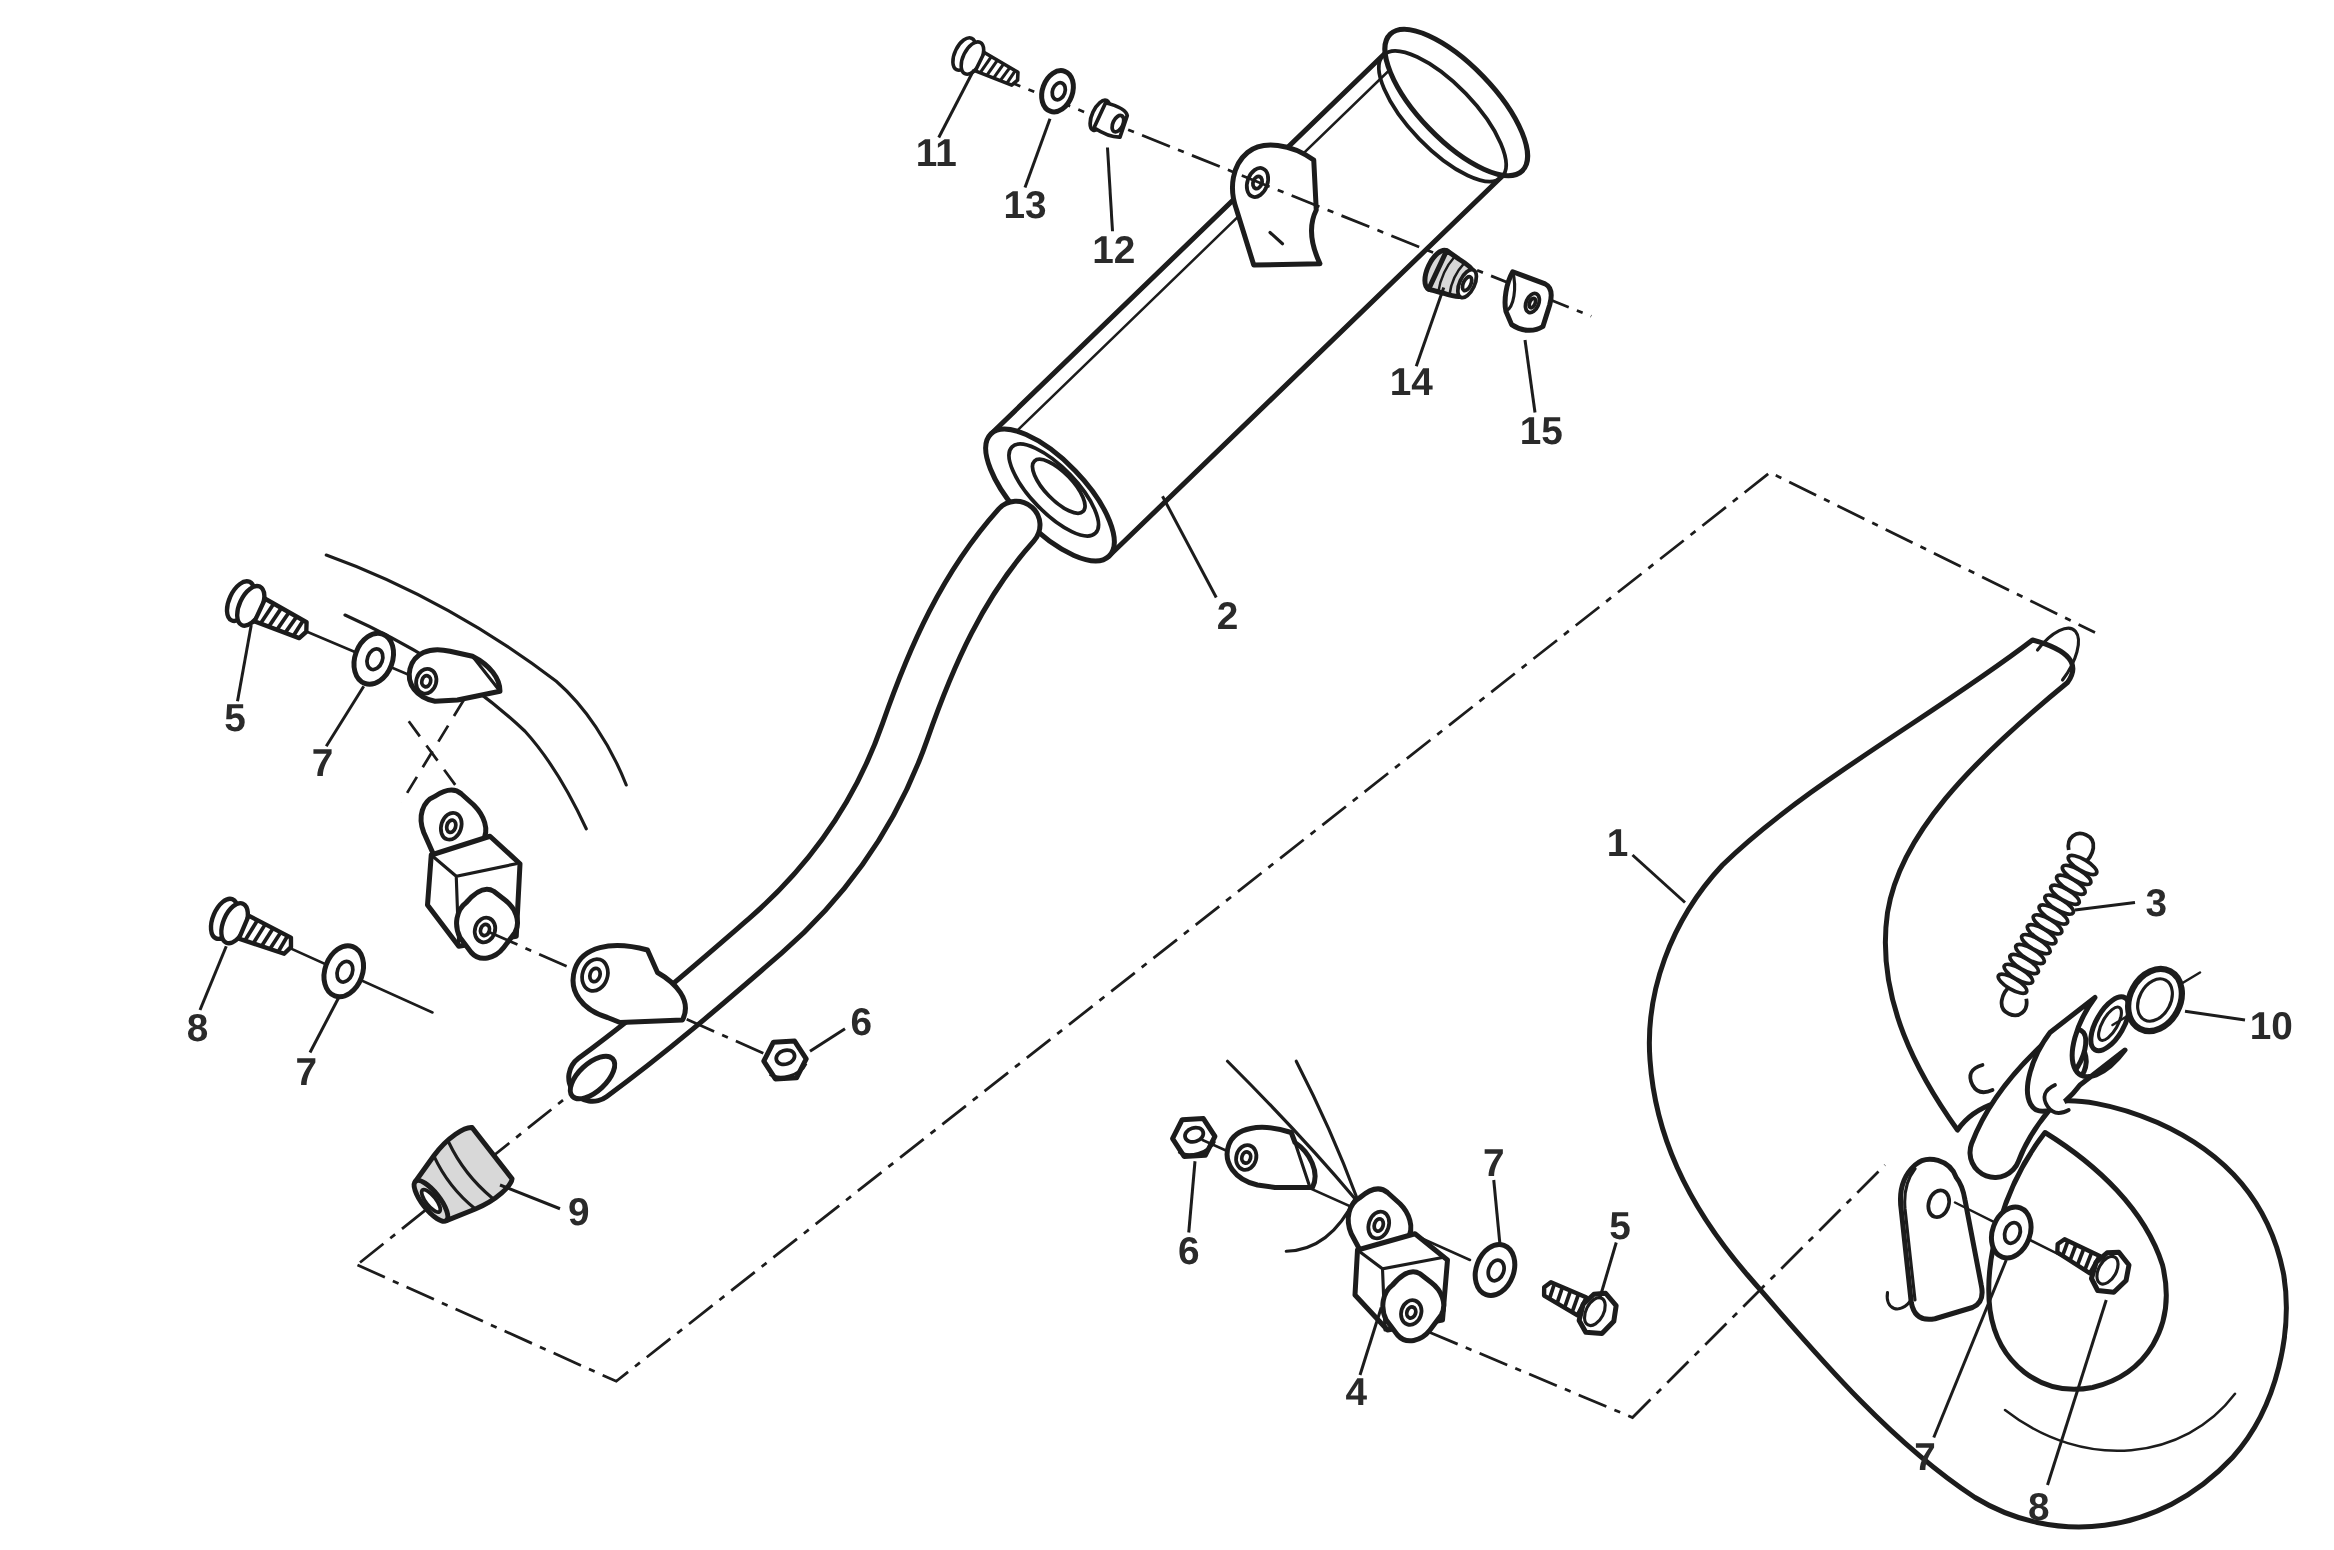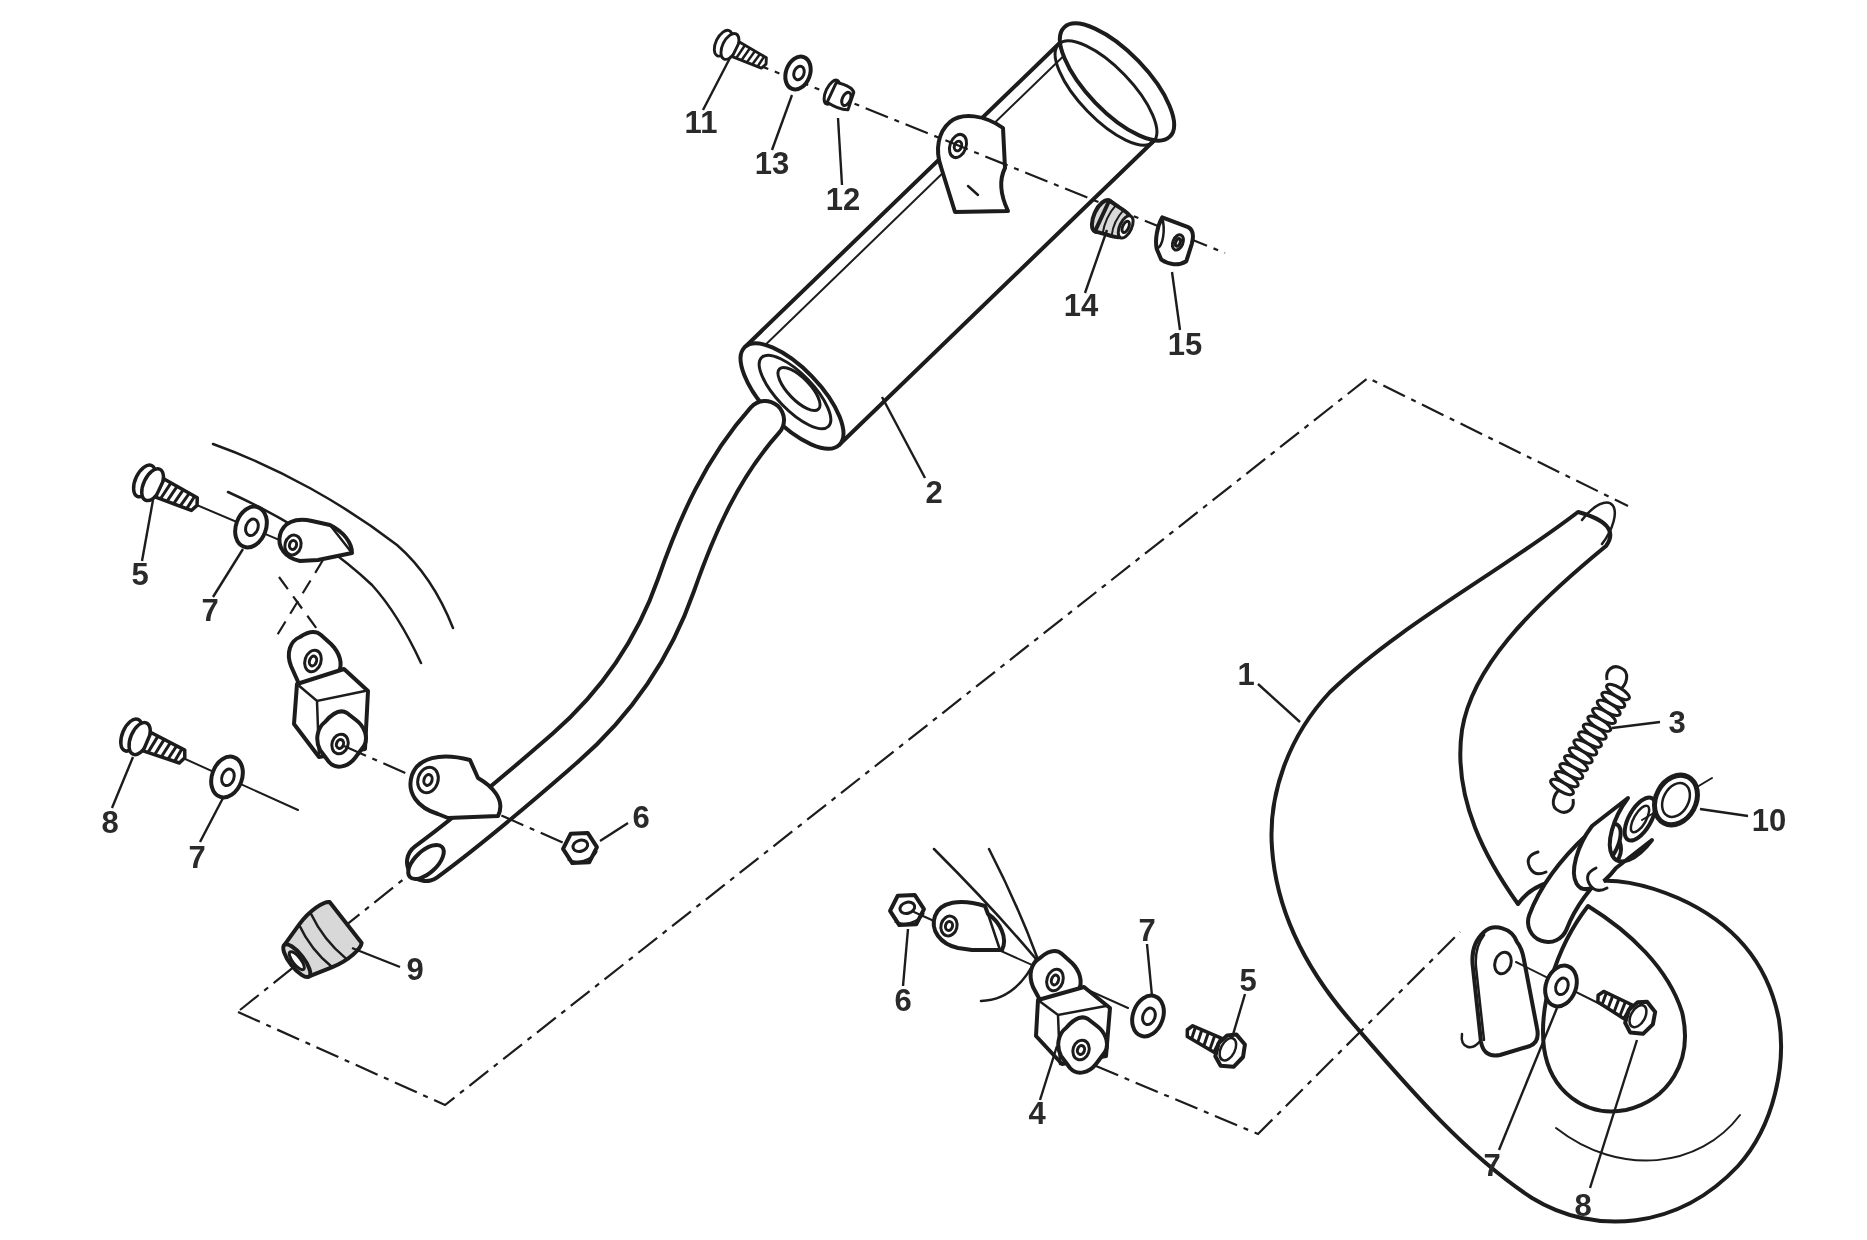--- a/index.html
+++ b/index.html
@@ -1,20 +1,20 @@
 <!DOCTYPE html>
 <html style="--bg: #ffffff; --line: #1c1c1c; --shade: #d8d8d8; --label: #2a2a2a;"><head>
 <meta charset="utf-8">
 <style>
   :root{
     --bg:#ffffff; --line:#1c1c1c; --shade:#d8d8d8; --label:#2a2a2a;
   }
   html,body{margin:0;padding:0;background:var(--bg);}
   .stage{position:relative;width:1601px;height:1240px;background:var(--bg);
-         font-family:"Liberation Sans", sans-serif;}
+         font-family:"Liberation Sans", sans-serif;margin-left:48px;}
   svg{display:block}
   
   .p  {fill:#fff;stroke:var(--line);stroke-width:4;stroke-linejoin:round;stroke-linecap:round;}
   .p3 {fill:#fff;stroke:var(--line);stroke-width:3;stroke-linejoin:round;stroke-linecap:round;}
   .sh {fill:var(--shade);stroke:var(--line);stroke-width:4;stroke-linejoin:round;}
   .t25{fill:none;stroke:var(--line);stroke-width:2.5;stroke-linecap:round;}
   .t2 {fill:none;stroke:var(--line);stroke-width:2;stroke-linecap:round;}
   .axis{fill:none;stroke:var(--line);stroke-width:2.2;stroke-dasharray:24 7 5 7;}
   .dashes{fill:none;stroke:var(--line);stroke-width:2.2;stroke-dasharray:15 9;}
   .leader{fill:none;stroke:var(--line);stroke-width:2.4;}

